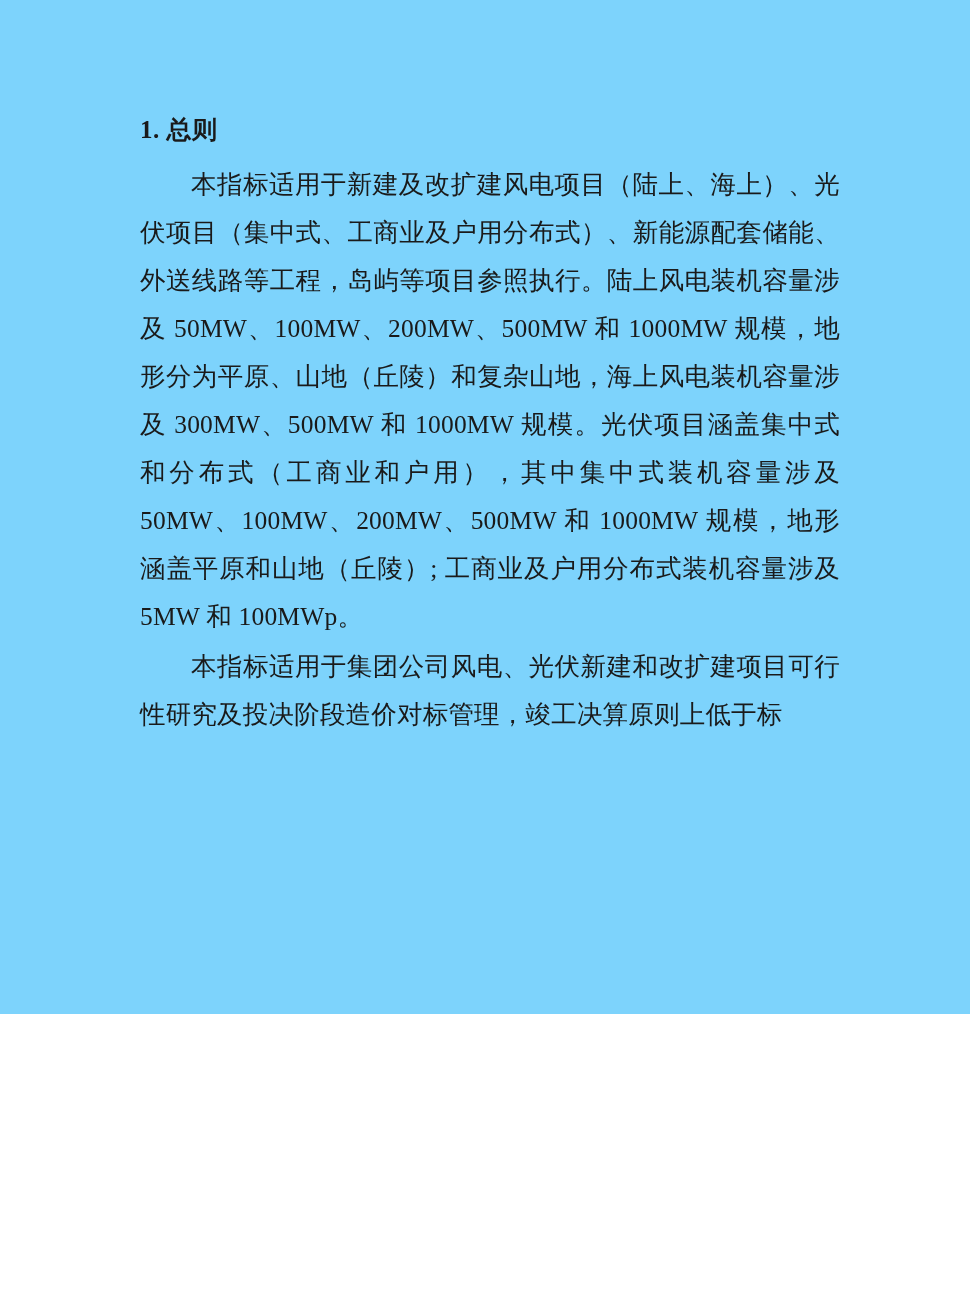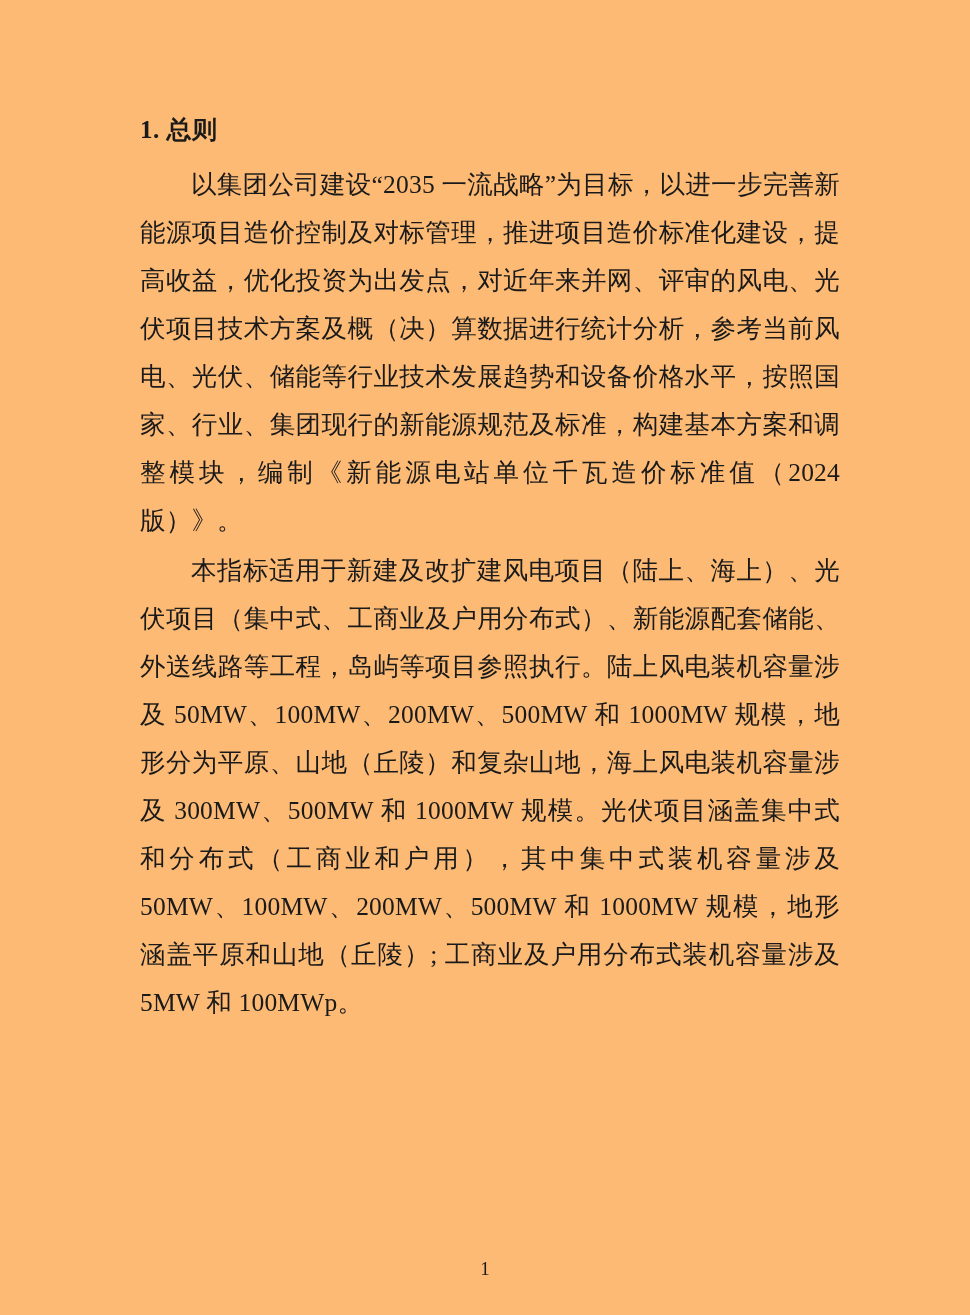--- a/index.html
+++ b/index.html
@@ -12,22 +12,22 @@
     height: 1315px;
     position: relative;
     font-family: "Liberation Serif", "DejaVu Serif", serif;
     color: #1a1a1a;
   }
   .page {
     position: absolute;
     left: 0;
     top: 0;
     width: 970px;
-    height: 1315px;
-    background: #fdba74;
+    height: 1014px;
+    background: #7dd3fc;
     overflow: hidden;
   }
   .content {
     position: absolute;
     left: 140px;
     top: 112px;
     width: 700px;
   }
   .heading {
     font-size: 25px;
@@ -55,17 +55,17 @@
     font-family: "Liberation Serif", "DejaVu Serif", serif;
     color: #1a1a1a;
   }
 </style>
 </head>
 <body>
 
 <div class="page">
   <div class="content">
     <h1 class="heading">1. 总则</h1>
-    <p class="para">以集团公司建设“2035 一流战略”为目标，以进一步完善新能源项目造价控制及对标管理，推进项目造价标准化建设，提高收益，优化投资为出发点，对近年来并网、评审的风电、光伏项目技术方案及概（决）算数据进行统计分析，参考当前风电、光伏、储能等行业技术发展趋势和设备价格水平，按照国家、行业、集团现行的新能源规范及标准，构建基本方案和调整模块，编制《新能源电站单位千瓦造价标准值（2024 版）》。</p>
     <p class="para">本指标适用于新建及改扩建风电项目（陆上、海上）、光伏项目（集中式、工商业及户用分布式）、新能源配套储能、外送线路等工程，岛屿等项目参照执行。陆上风电装机容量涉及 50MW、100MW、200MW、500MW 和 1000MW 规模，地形分为平原、山地（丘陵）和复杂山地，海上风电装机容量涉及 300MW、500MW 和 1000MW 规模。光伏项目涵盖集中式和分布式（工商业和户用），其中集中式装机容量涉及 50MW、100MW、200MW、500MW 和 1000MW 规模，地形涵盖平原和山地（丘陵）; 工商业及户用分布式装机容量涉及 5MW 和 100MWp。</p>
+    <p class="para">本指标适用于集团公司风电、光伏新建和改扩建项目可行性研究及投决阶段造价对标管理，竣工决算原则上低于标</p>
   </div>
   <div class="page-number">1</div>
 </div>
 
 </body></html>

